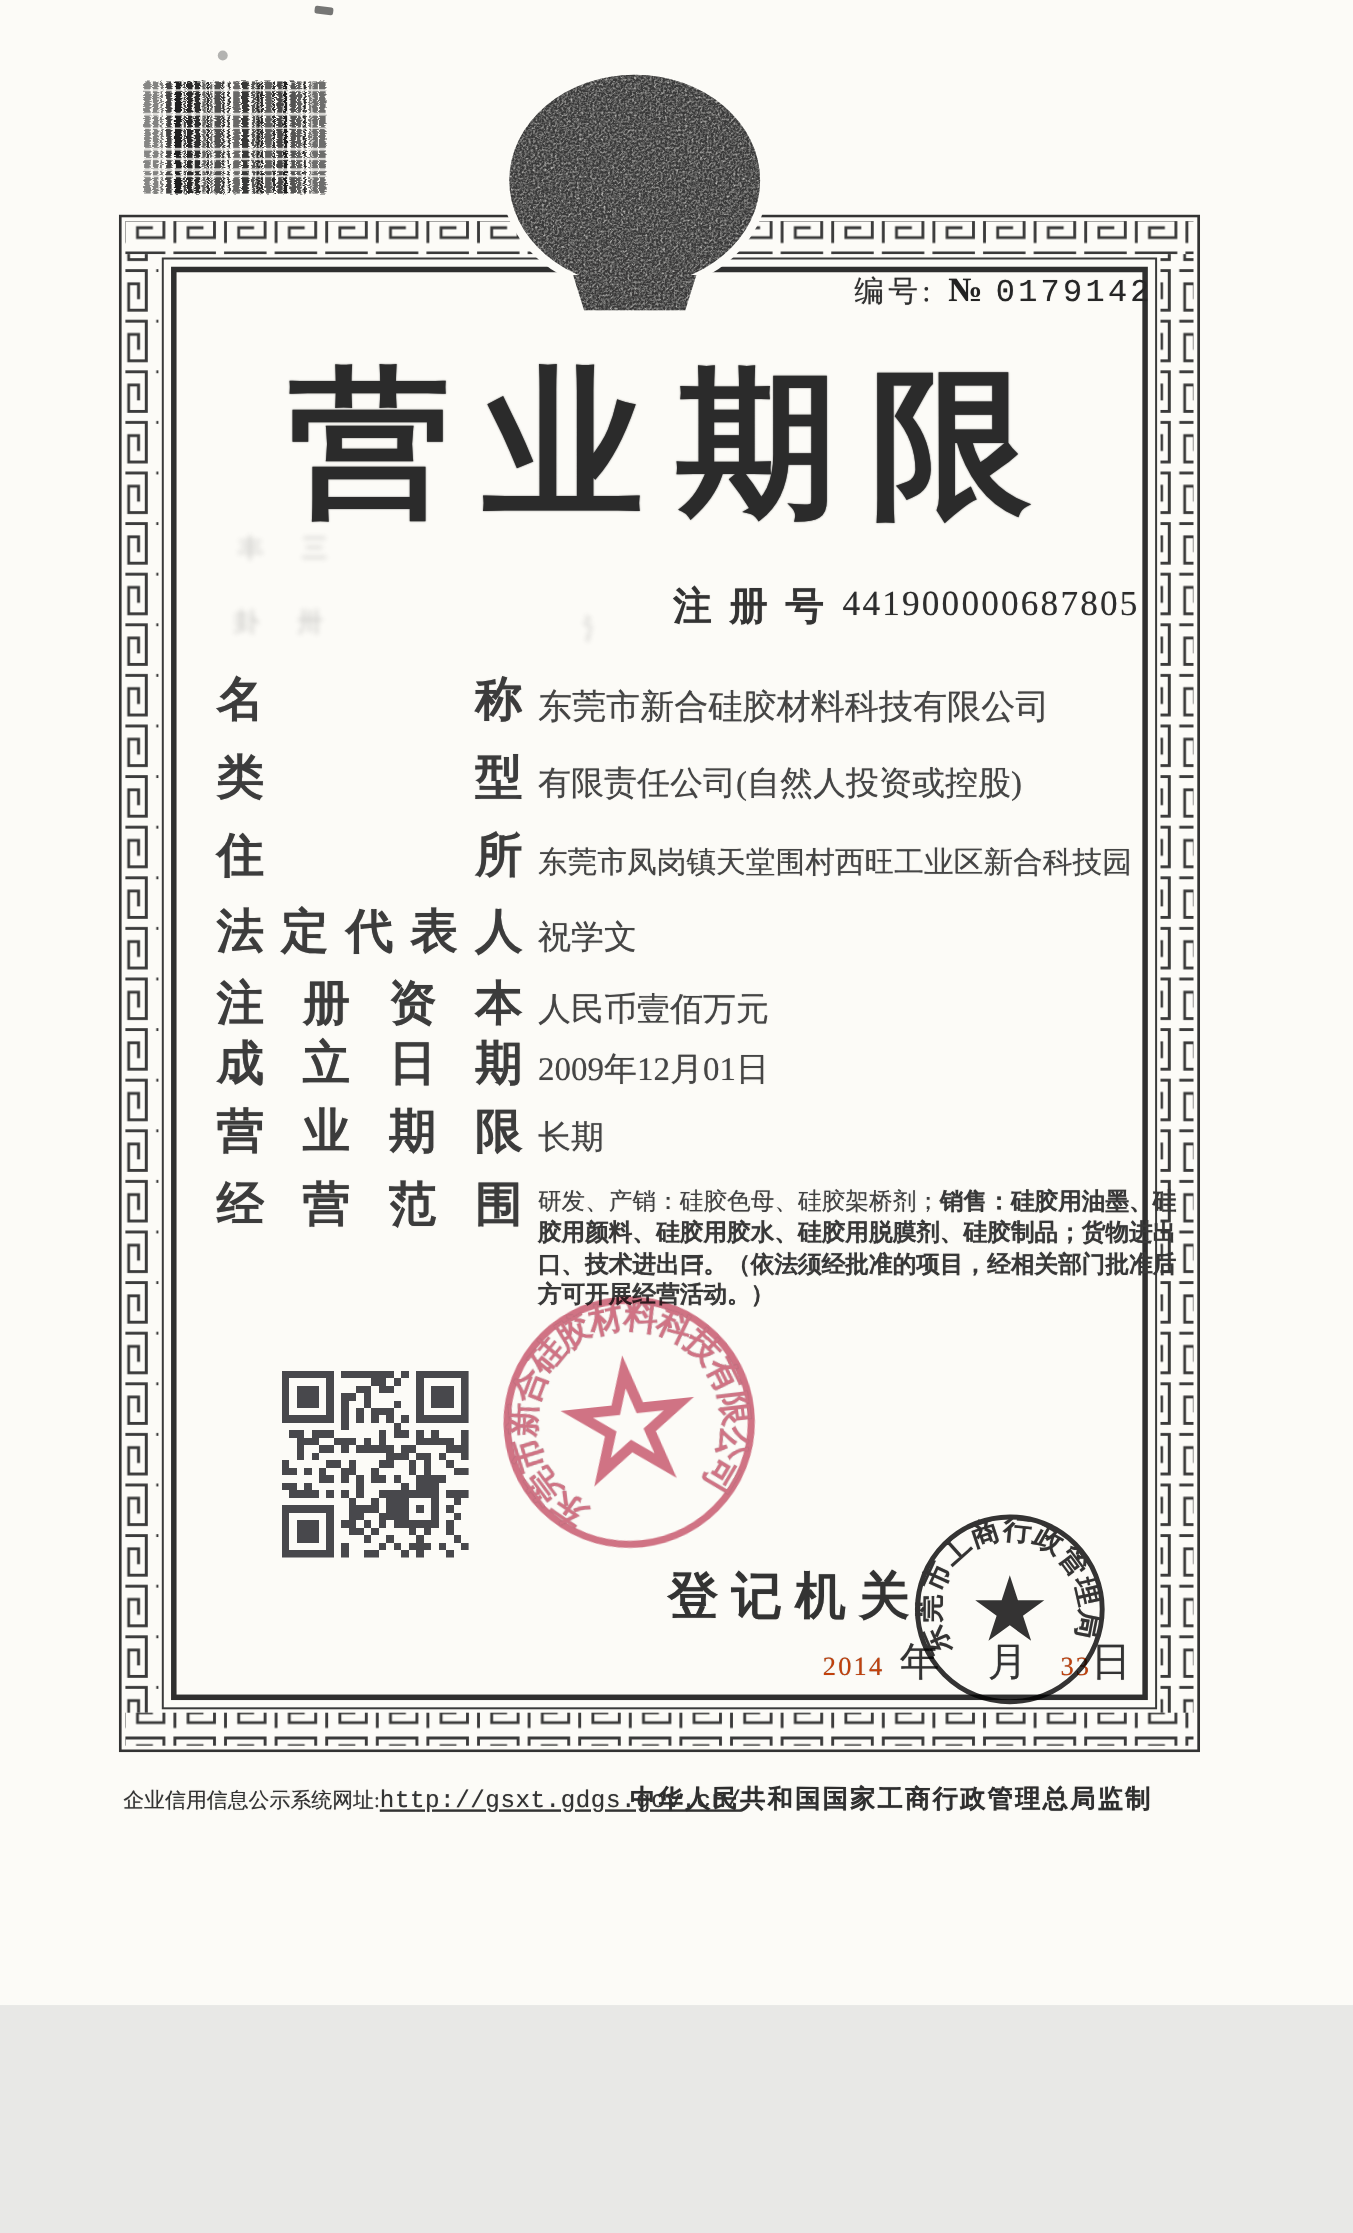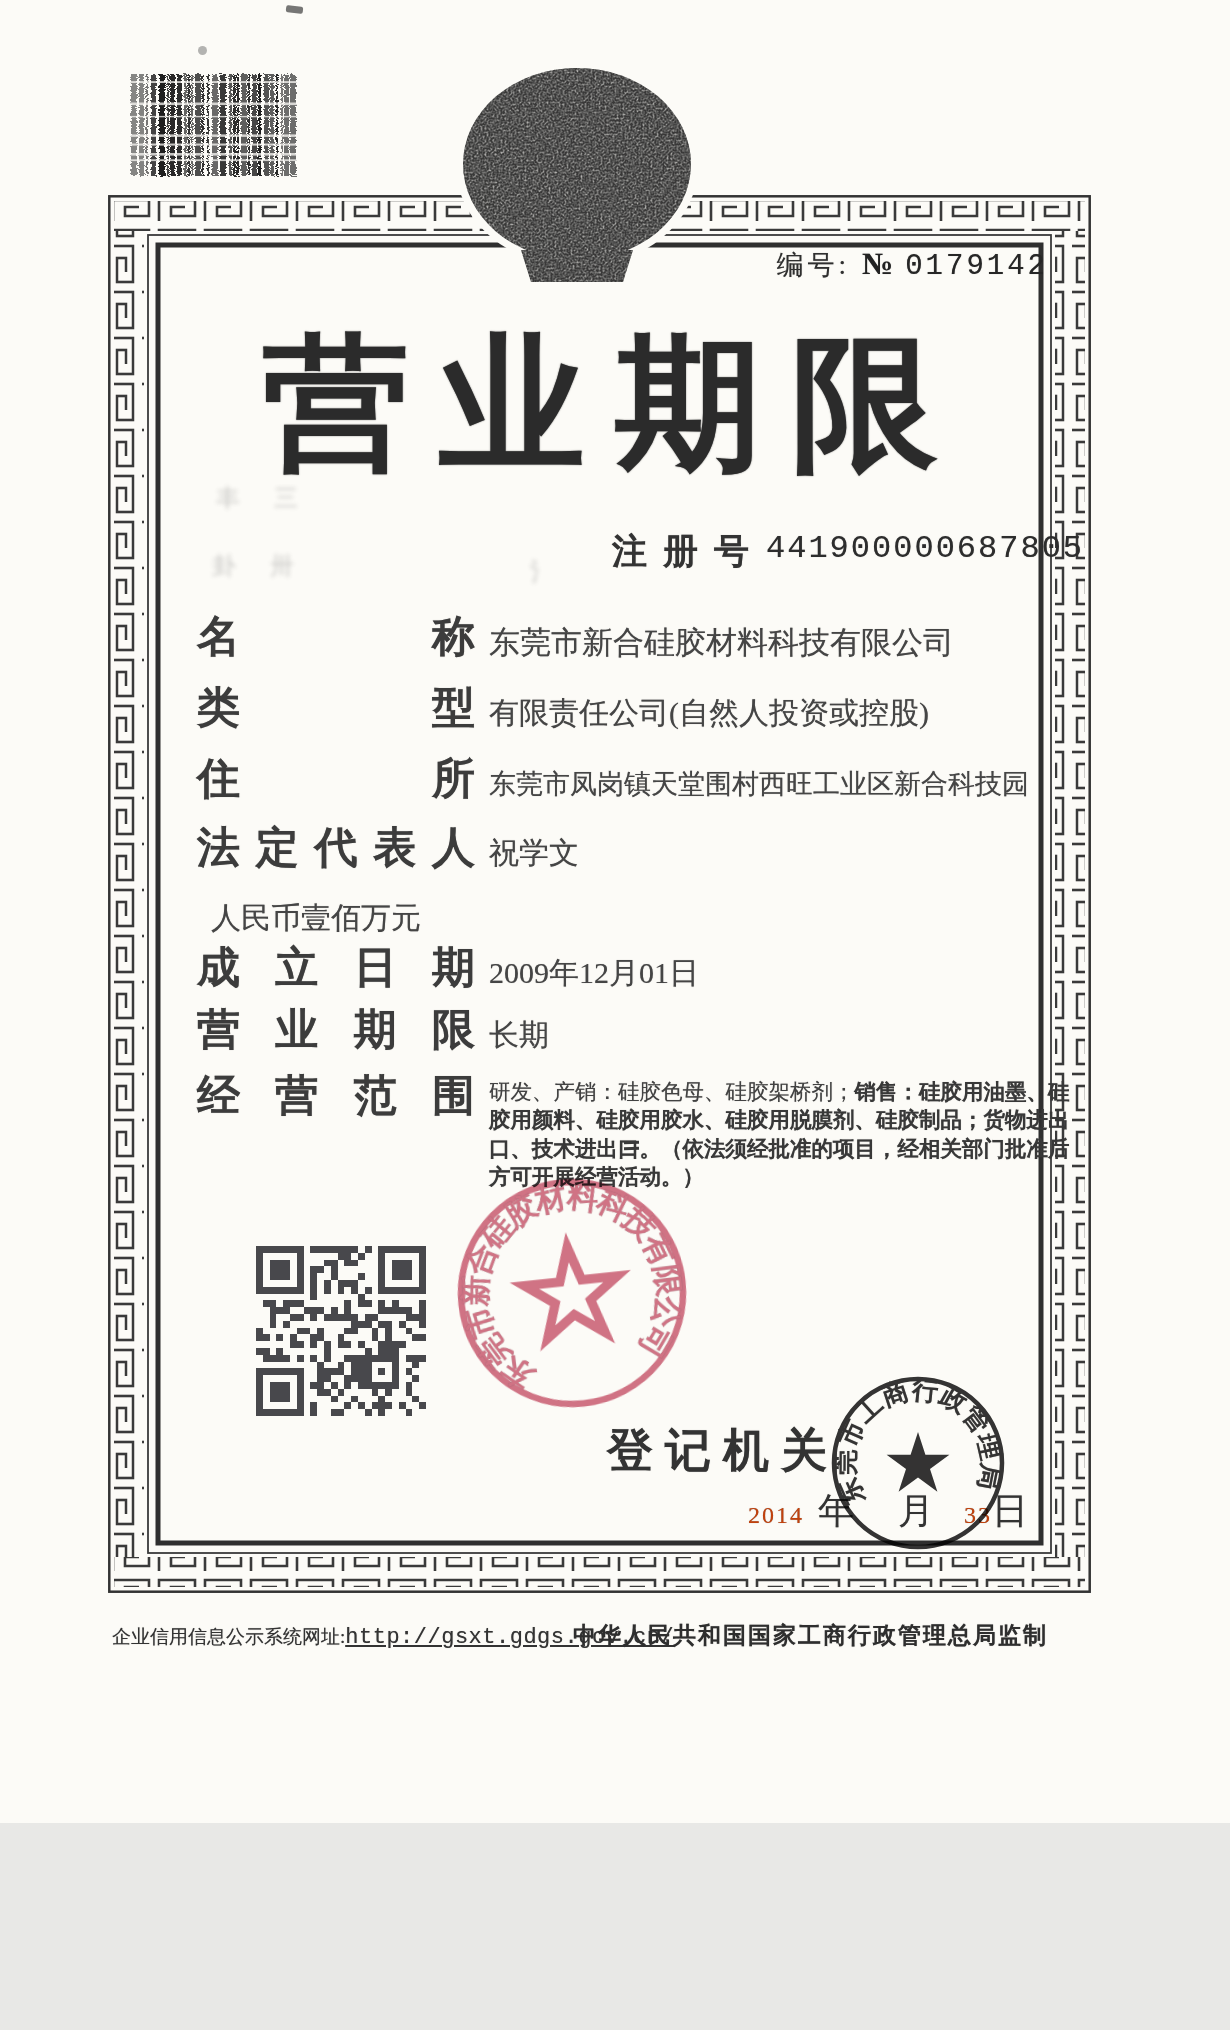--- a/index.html
+++ b/index.html
@@ -18,21 +18,21 @@
   .serial .nosym{font-size:31px;font-weight:700;color:#222;}
   .serial .digits{font-size:29px;letter-spacing:3px;font-family:"Liberation Mono","DejaVu Sans Mono",monospace;color:#262626;}
 
   .title{
     top:332px;left:600px;transform:translateX(-50%);z-index:4;white-space:nowrap;
     font-size:146px;line-height:1;font-weight:800;color:#2b2b2b;
     letter-spacing:30px;padding-left:30px;
     text-shadow:0 0 1.4px rgba(30,30,30,.8);
   }
 
-  .regline{z-index:4;font-family:Liberation Mono, monospace;}
+  .regline{z-index:4;}
   .reg-label{left:612px;top:528px;font-size:35px;font-weight:600;letter-spacing:16px;color:#333;white-space:nowrap;}
   .reg-number{left:766px;top:530px;font-size:32px;letter-spacing:2px;color:#2d2d2d;white-space:nowrap;}
 
   
   .row{position:absolute;left:197px;display:flex;align-items:flex-start;z-index:4;}
   .lab{
     width:278px;font-size:43px;line-height:1;font-weight:600;color:#3c3c3c;
     text-align:justify;text-align-last:justify;flex:none;
   }
   .val{margin-left:14px;padding-top:9px;font-size:30px;line-height:1.2;color:#454545;white-space:nowrap;}
@@ -182,20 +182,21 @@
   </div>
   <div class="row" style="top:757px">
     <span class="lab">住所</span>
     <span class="val addr">东莞市凤岗镇天堂围村西旺工业区新合科技园</span>
   </div>
   <div class="row" style="top:826px">
     <span class="lab">法定代表人</span>
     <span class="val">祝学文</span>
   </div>
   <div class="row" style="top:891px">
+    <span class="lab">注册资本</span>
     <span class="val">人民币壹佰万元</span>
   </div>
   <div class="row" style="top:946px">
     <span class="lab">成立日期</span>
     <span class="val">2009年12月01日</span>
   </div>
   <div class="row" style="top:1008px">
     <span class="lab">营业期限</span>
     <span class="val">长期</span>
   </div>

